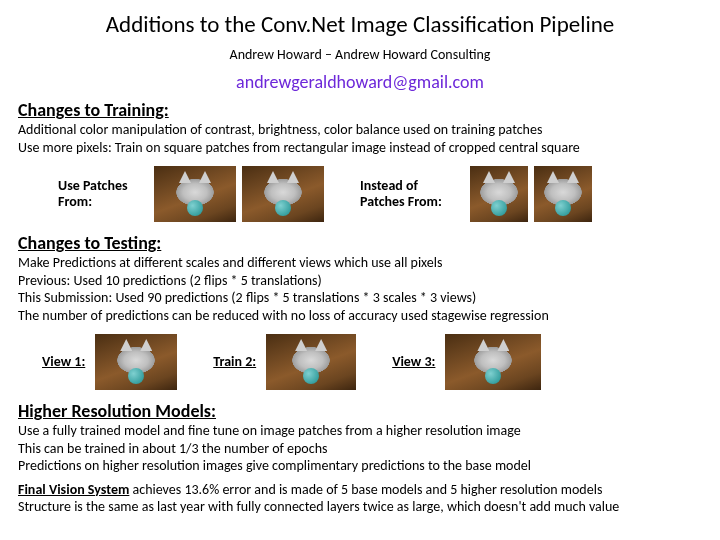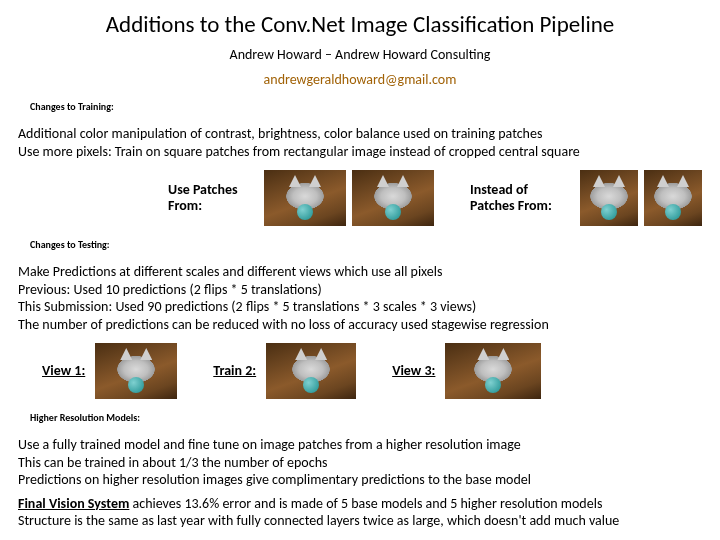--- a/index.html
+++ b/index.html
@@ -20,29 +20,30 @@
     font-weight: 400;
     text-align: center;
     margin: 0 0 2px 0;
   }
   .subtitle {
     font-size: 14px;
     text-align: center;
     margin: 8px;
   }
   .email {
-    font-size: 14px;
+    font-size: 18px;
     text-align: center;
-    color: #a16207;
+    color: #6d28d9;
     margin: 0 0 2px 0;
   }
   .section-head {
-    font-size: 10px;
+    font-size: 18px;
     font-weight: 700;
-    margin: 12px;
+    text-decoration: underline;
+    margin: 0;
   }
   .body-line {
     font-size: 14px;
     margin: 0;
     line-height: 1.25;
   }
   .block {
     margin-top: 6px;
   }
   .row {
@@ -103,21 +104,21 @@
     border-radius:50%;
     transform: translateX(-50%);
   }
   .final {
     margin-top: 6px;
   }
   .final .lead {
     font-weight: 700;
     text-decoration: underline;
   }
-  .row1 { padding-left: 36px; justify-content: flex-end; }
+  .row1 { padding-left: 36px; }
   .row2 { padding-left: 20px; text-decoration: underline; }
   .spacer { flex: 0 0 20px; }
 </style>
 </head>
 <body>
 
 <div class="page">
   <div class="title">Additions to the Conv.Net Image Classification Pipeline</div>
   <div class="subtitle">Andrew Howard – Andrew Howard Consulting</div>
   <div class="email">andrewgeraldhoward@gmail.com</div>

